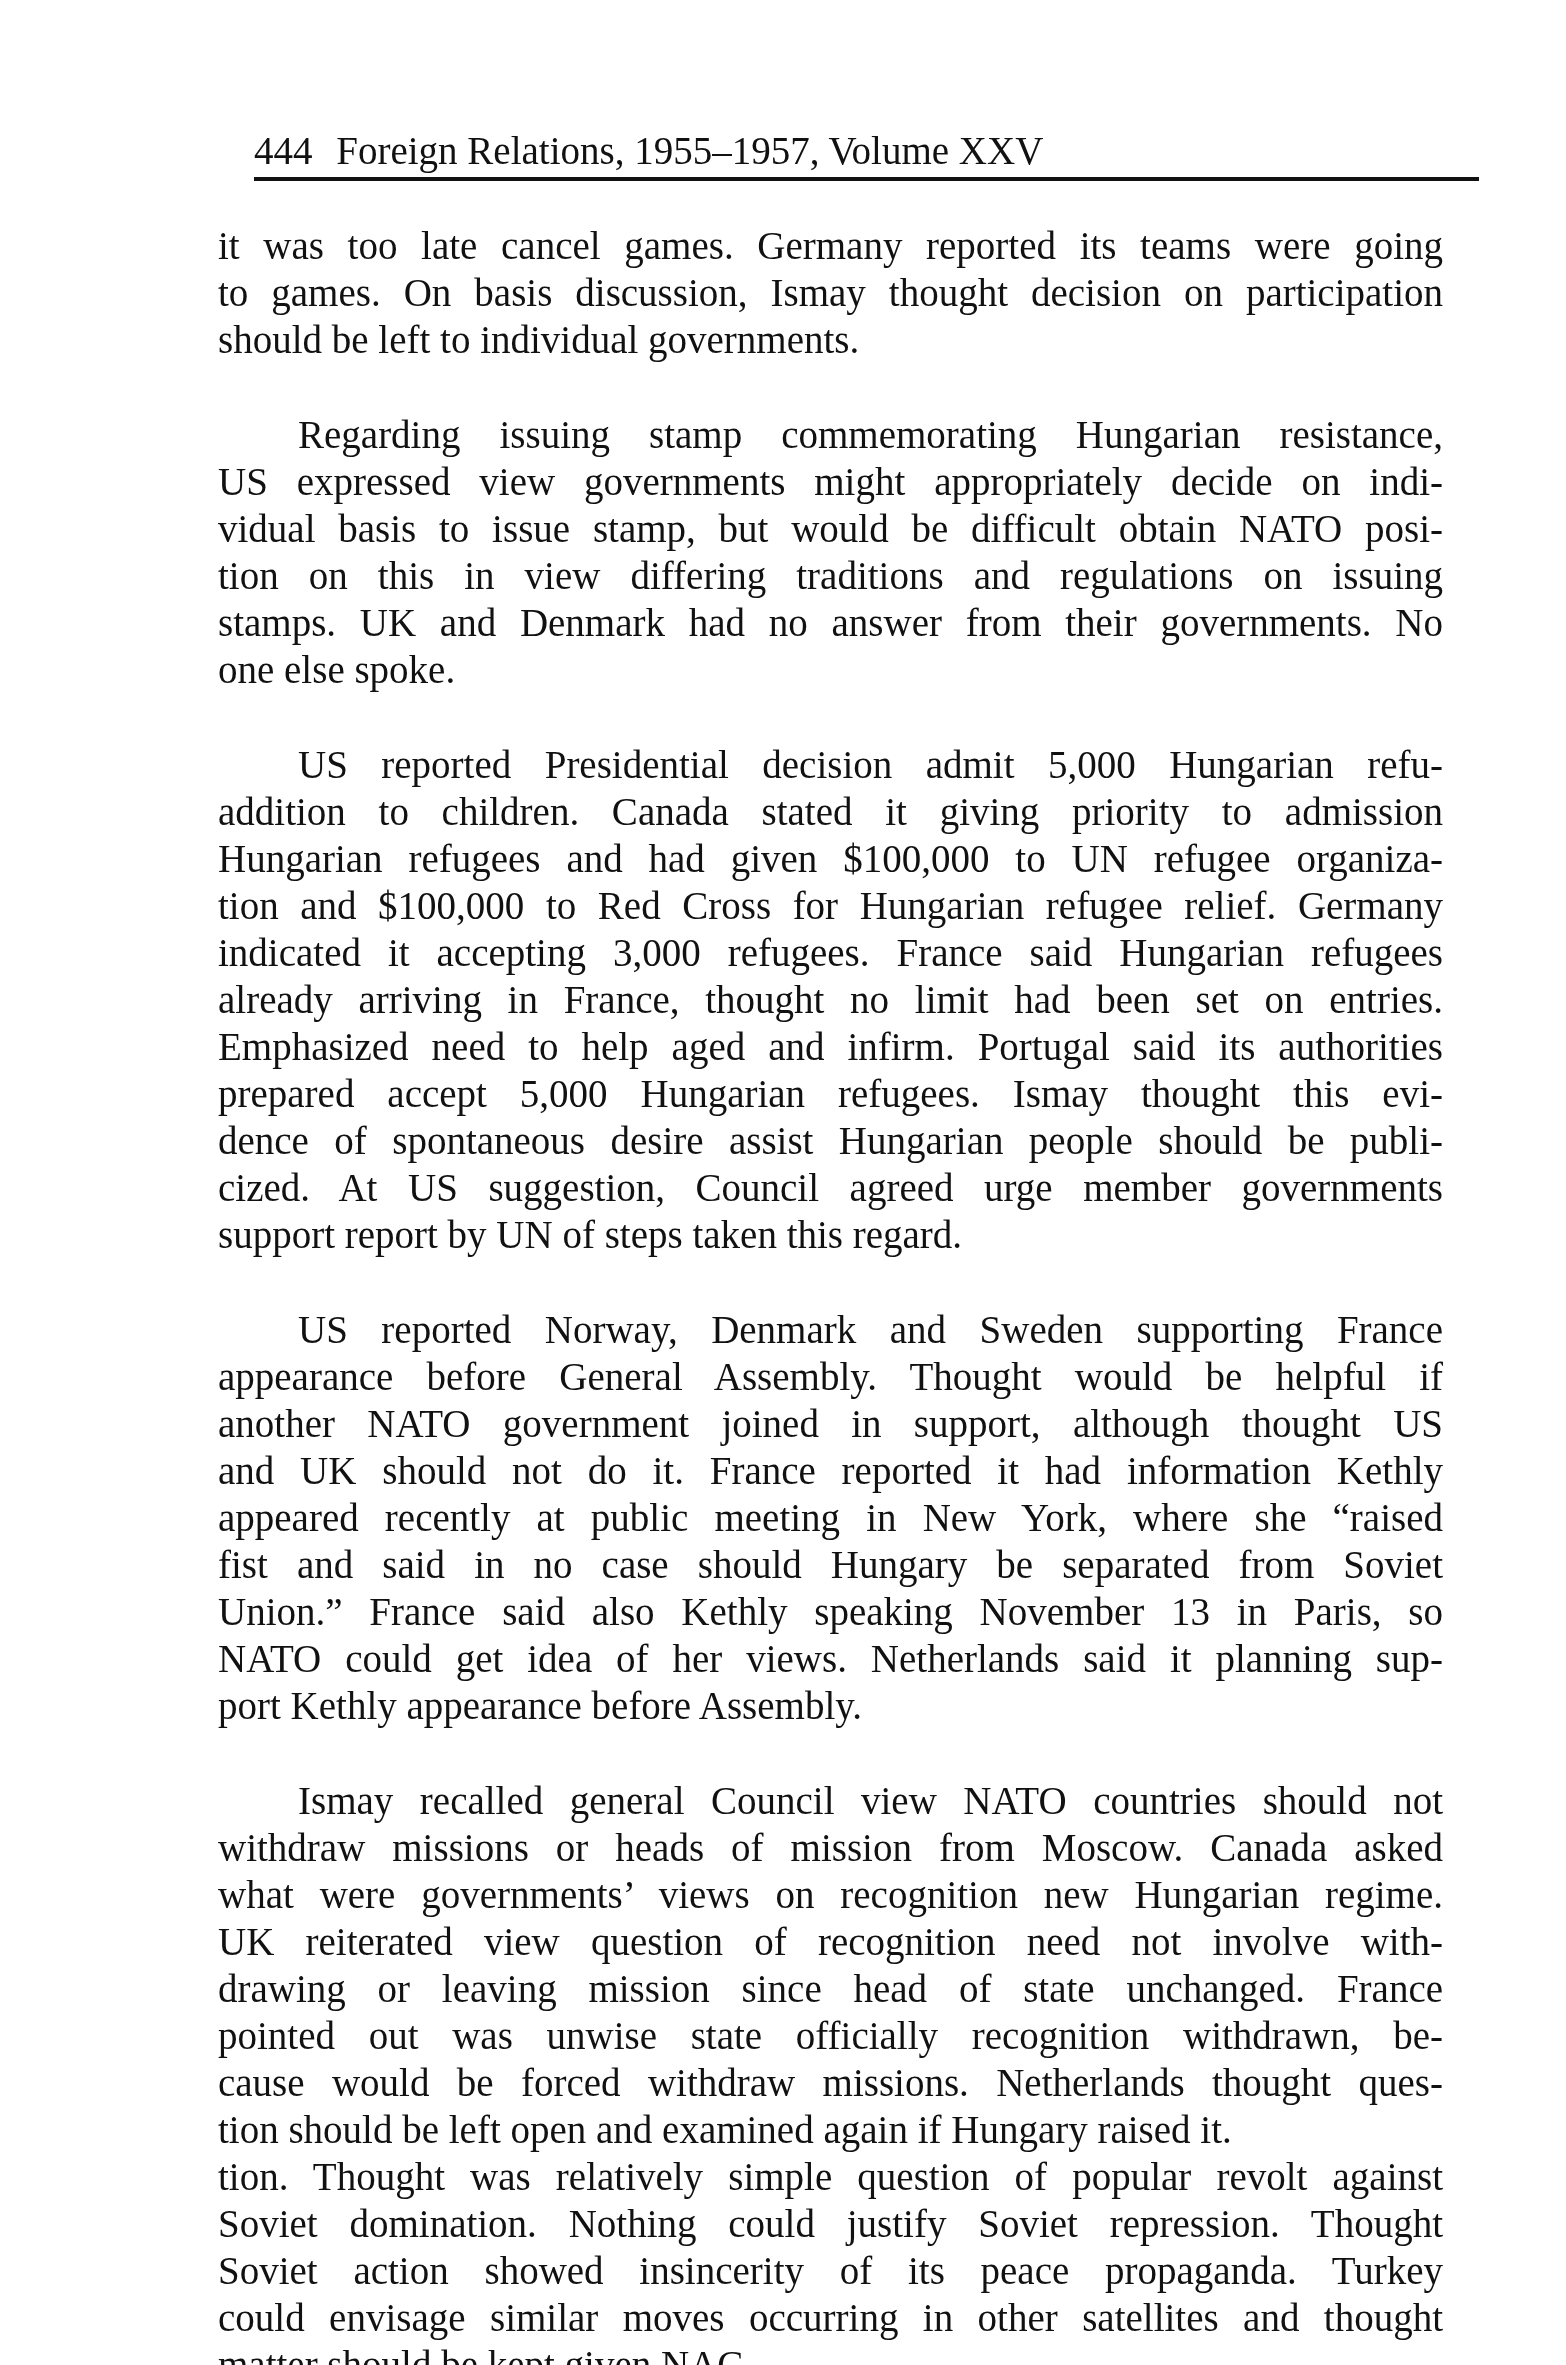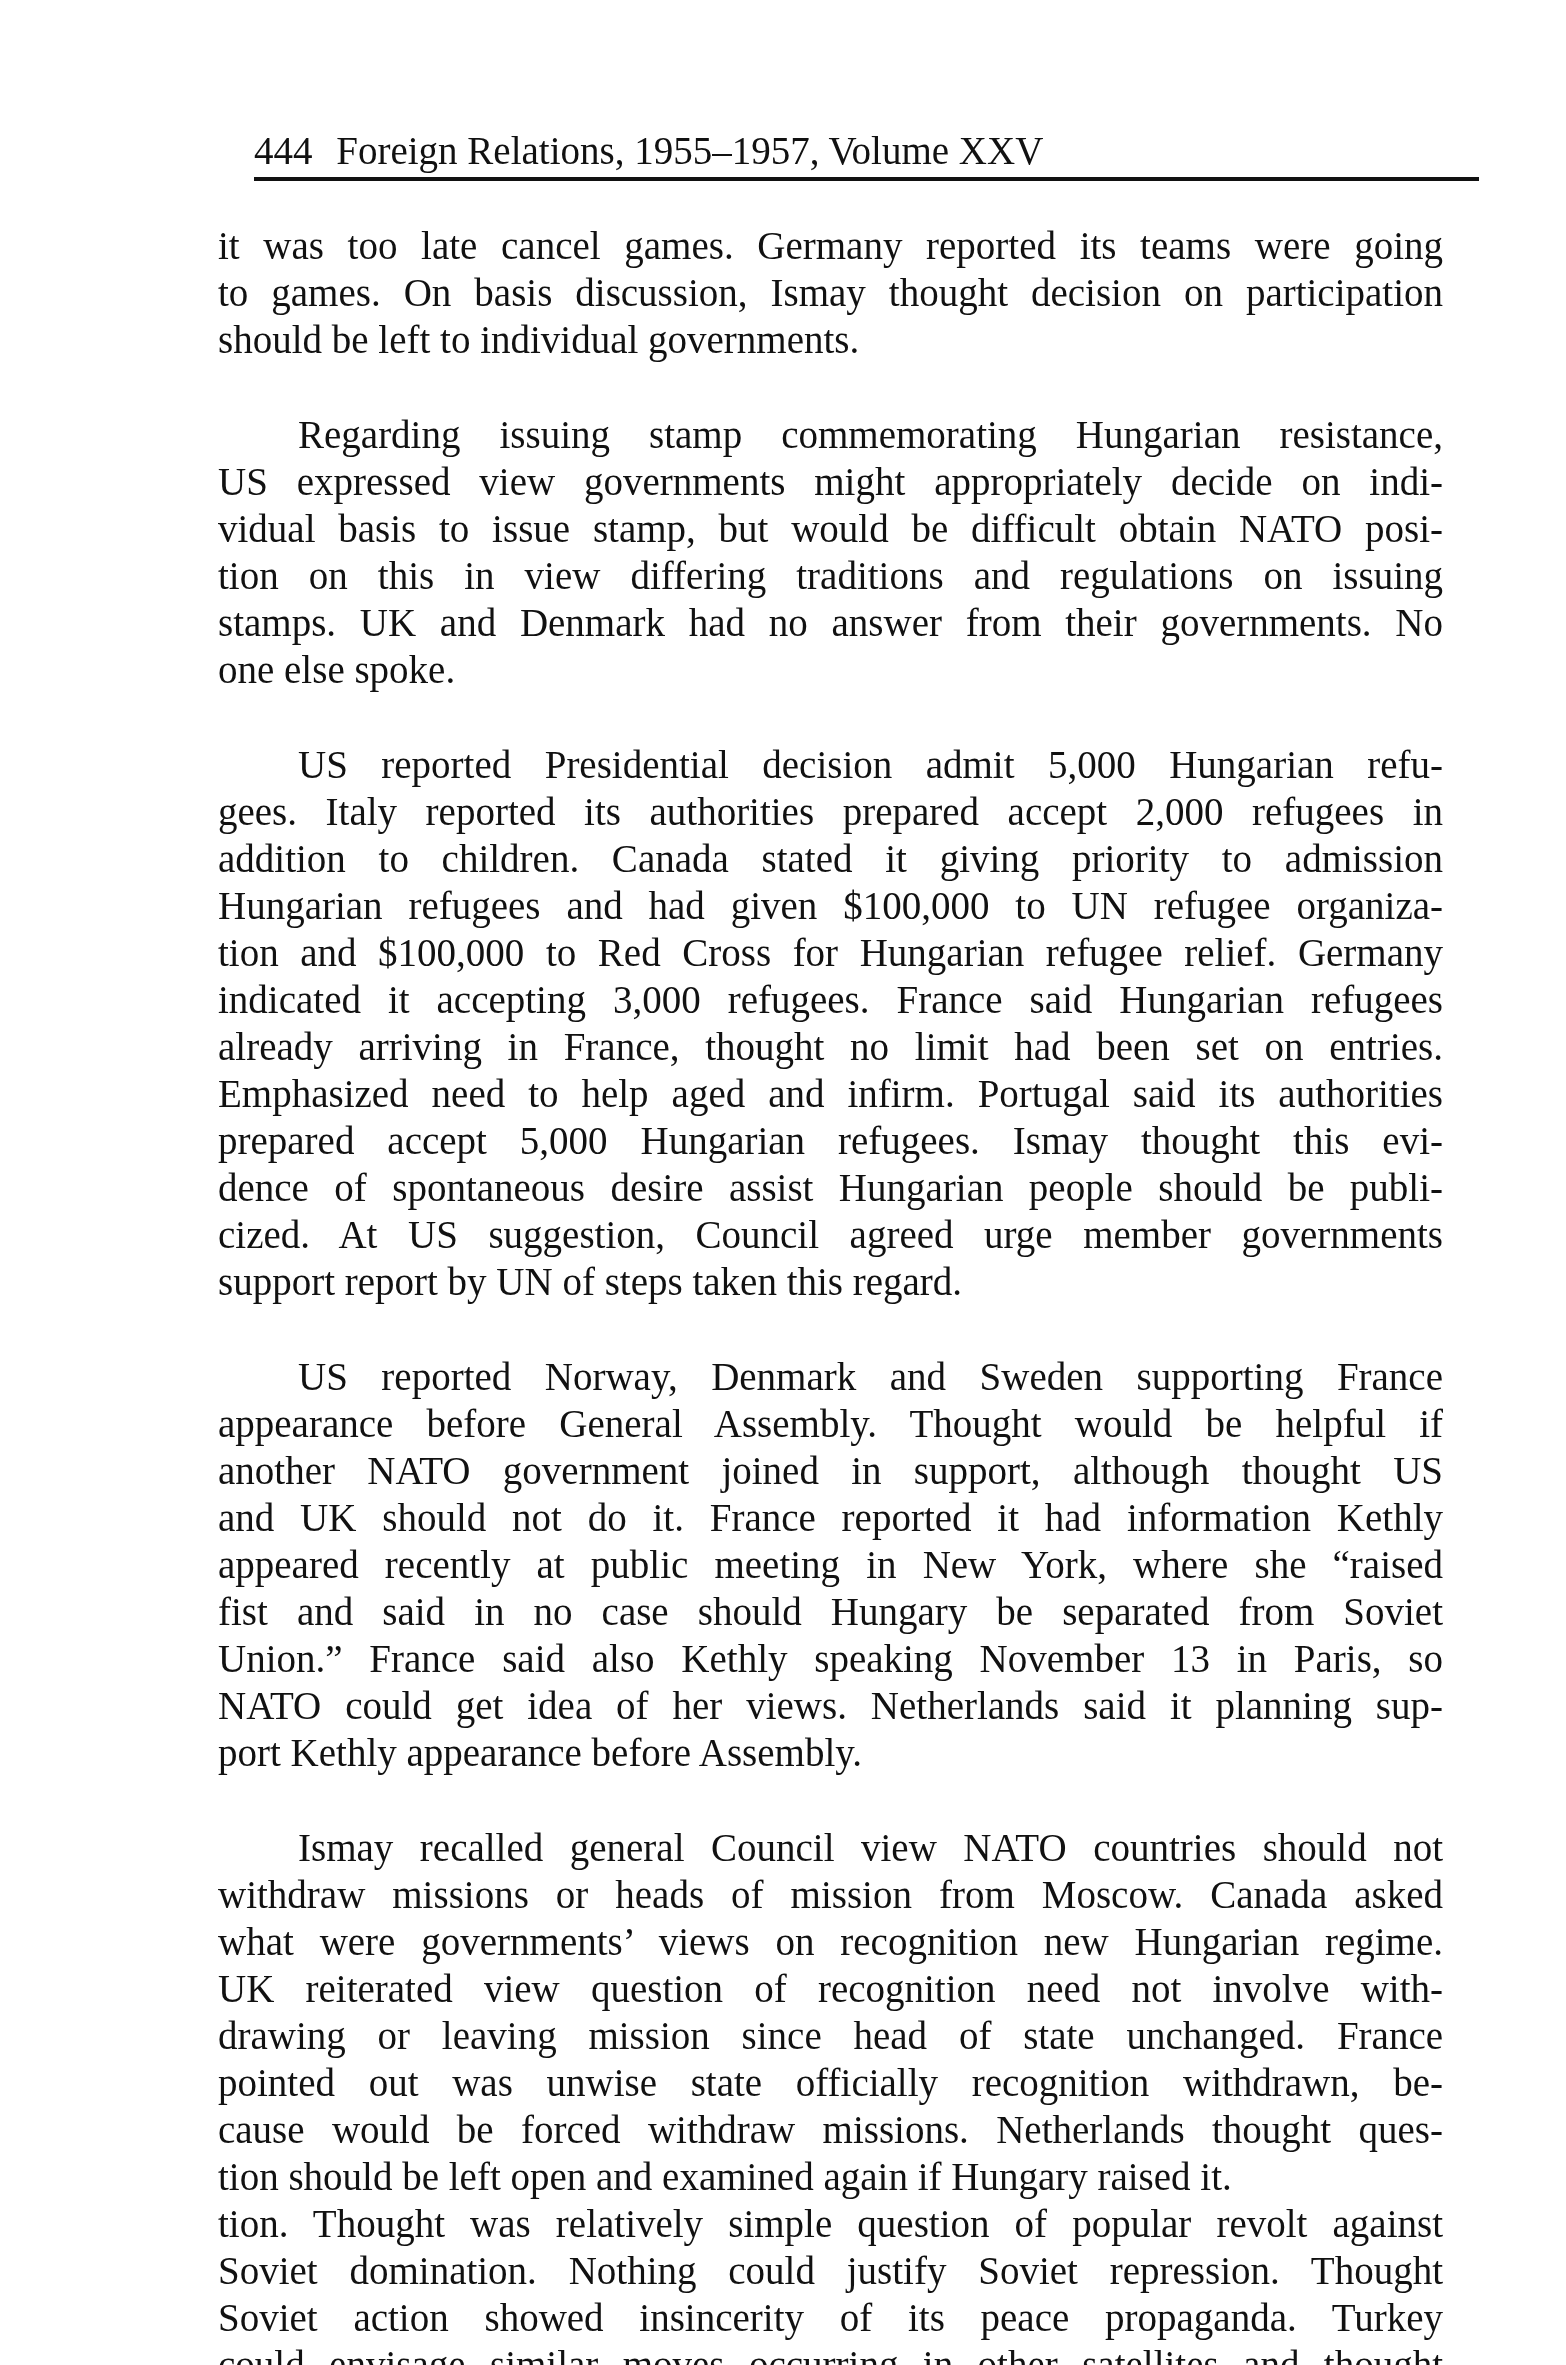--- a/index.html
+++ b/index.html
@@ -34,21 +34,20 @@
     <div class="para">
       <span class="line indent">Regarding issuing stamp commemorating Hungarian resistance,</span>
       <span class="line">US expressed view governments might appropriately decide on indi-</span>
       <span class="line">vidual basis to issue stamp, but would be difficult obtain NATO posi-</span>
       <span class="line">tion on this in view differing traditions and regulations on issuing</span>
       <span class="line">stamps. UK and Denmark had no answer from their governments. No</span>
       <span class="line last">one else spoke.</span>
     </div>
     <div class="para">
       <span class="line indent">US reported Presidential decision admit 5,000 Hungarian refu-</span>
-      <span class="line">gees. Italy reported its authorities prepared accept 2,000 refugees in</span>
       <span class="line">addition to children. Canada stated it giving priority to admission</span>
       <span class="line">Hungarian refugees and had given $100,000 to UN refugee organiza-</span>
       <span class="line">tion and $100,000 to Red Cross for Hungarian refugee relief. Germany</span>
       <span class="line">indicated it accepting 3,000 refugees. France said Hungarian refugees</span>
       <span class="line">already arriving in France, thought no limit had been set on entries.</span>
       <span class="line">Emphasized need to help aged and infirm. Portugal said its authorities</span>
       <span class="line">prepared accept 5,000 Hungarian refugees. Ismay thought this evi-</span>
       <span class="line">dence of spontaneous desire assist Hungarian people should be publi-</span>
       <span class="line">cized. At US suggestion, Council agreed urge member governments</span>
       <span class="line last">support report by UN of steps taken this regard.</span>

